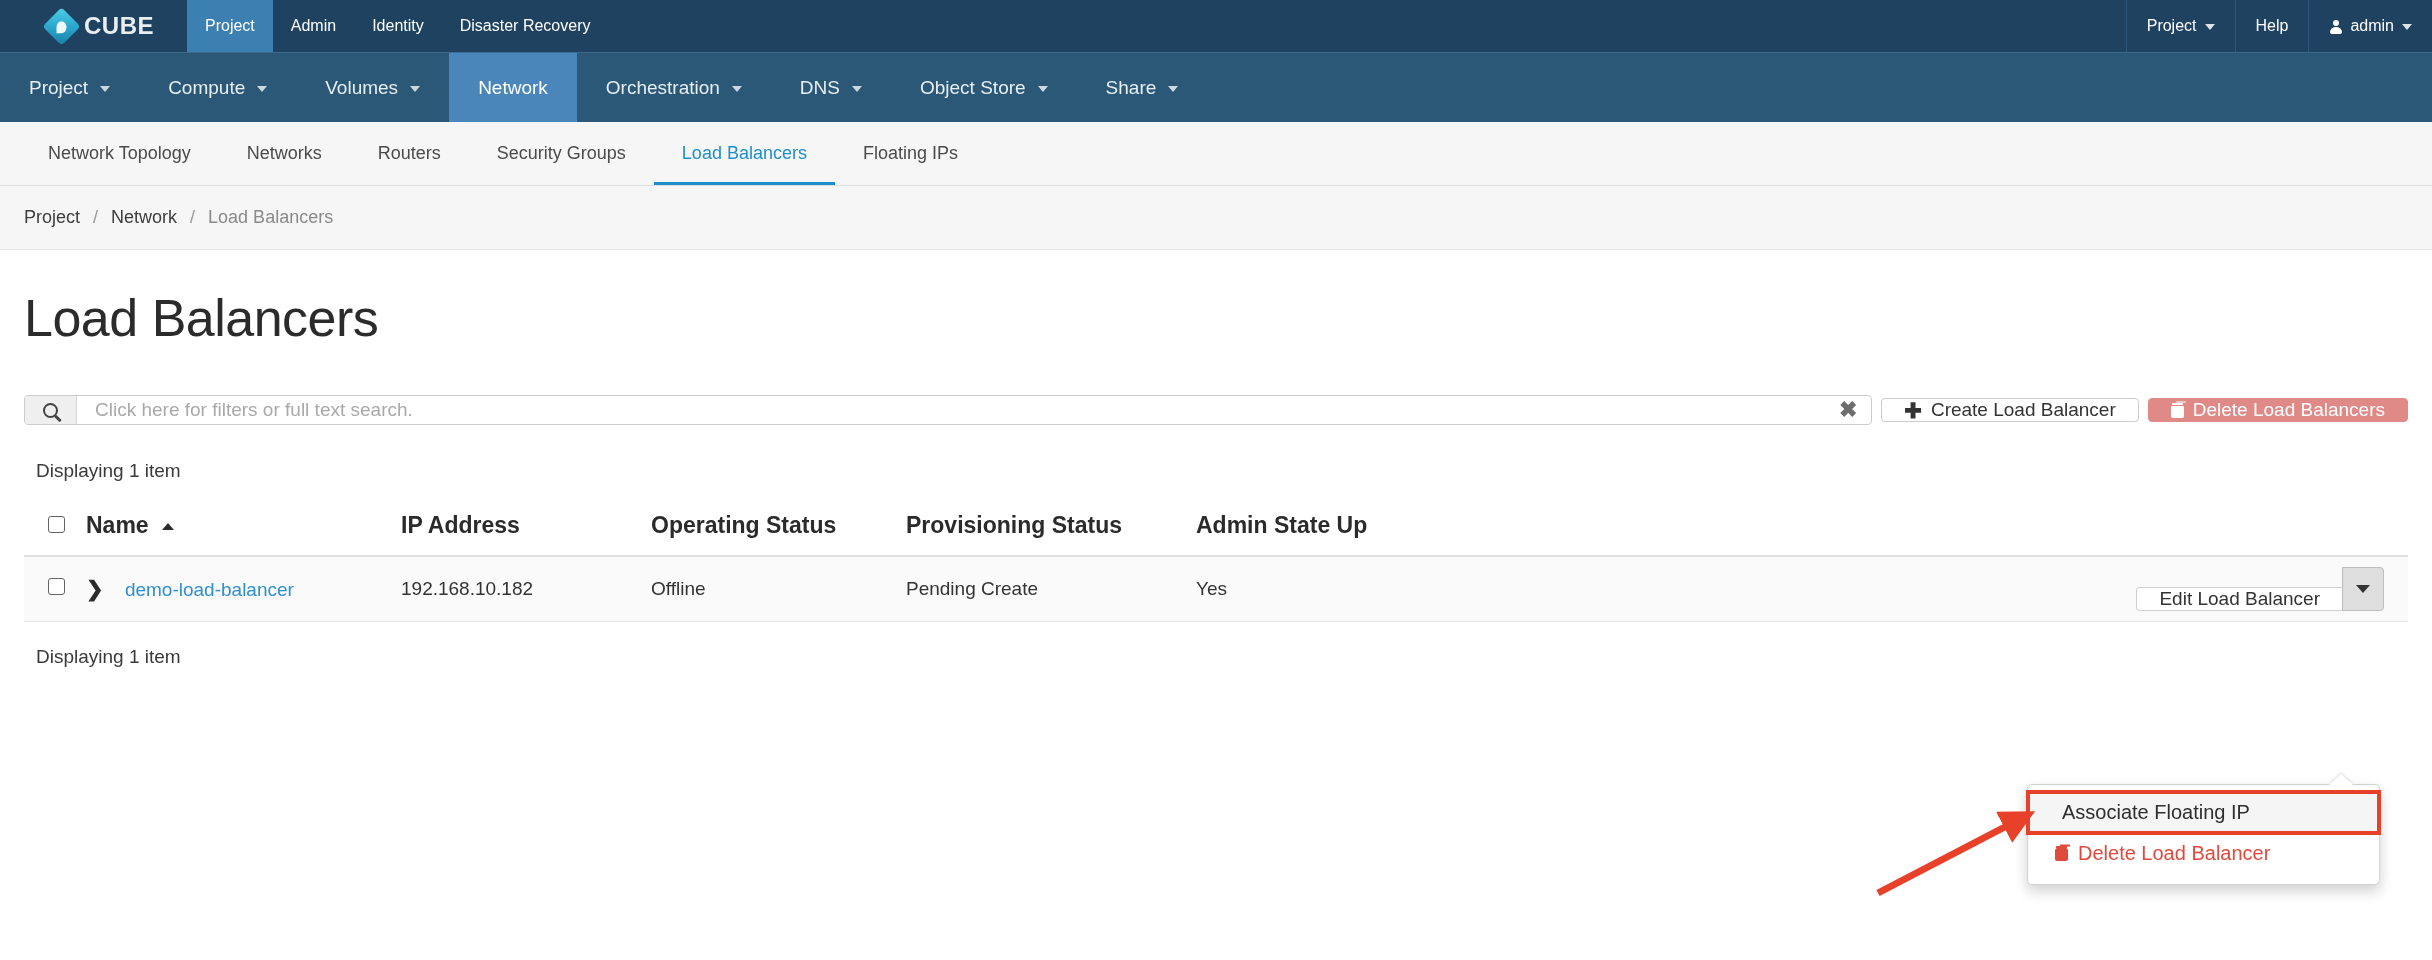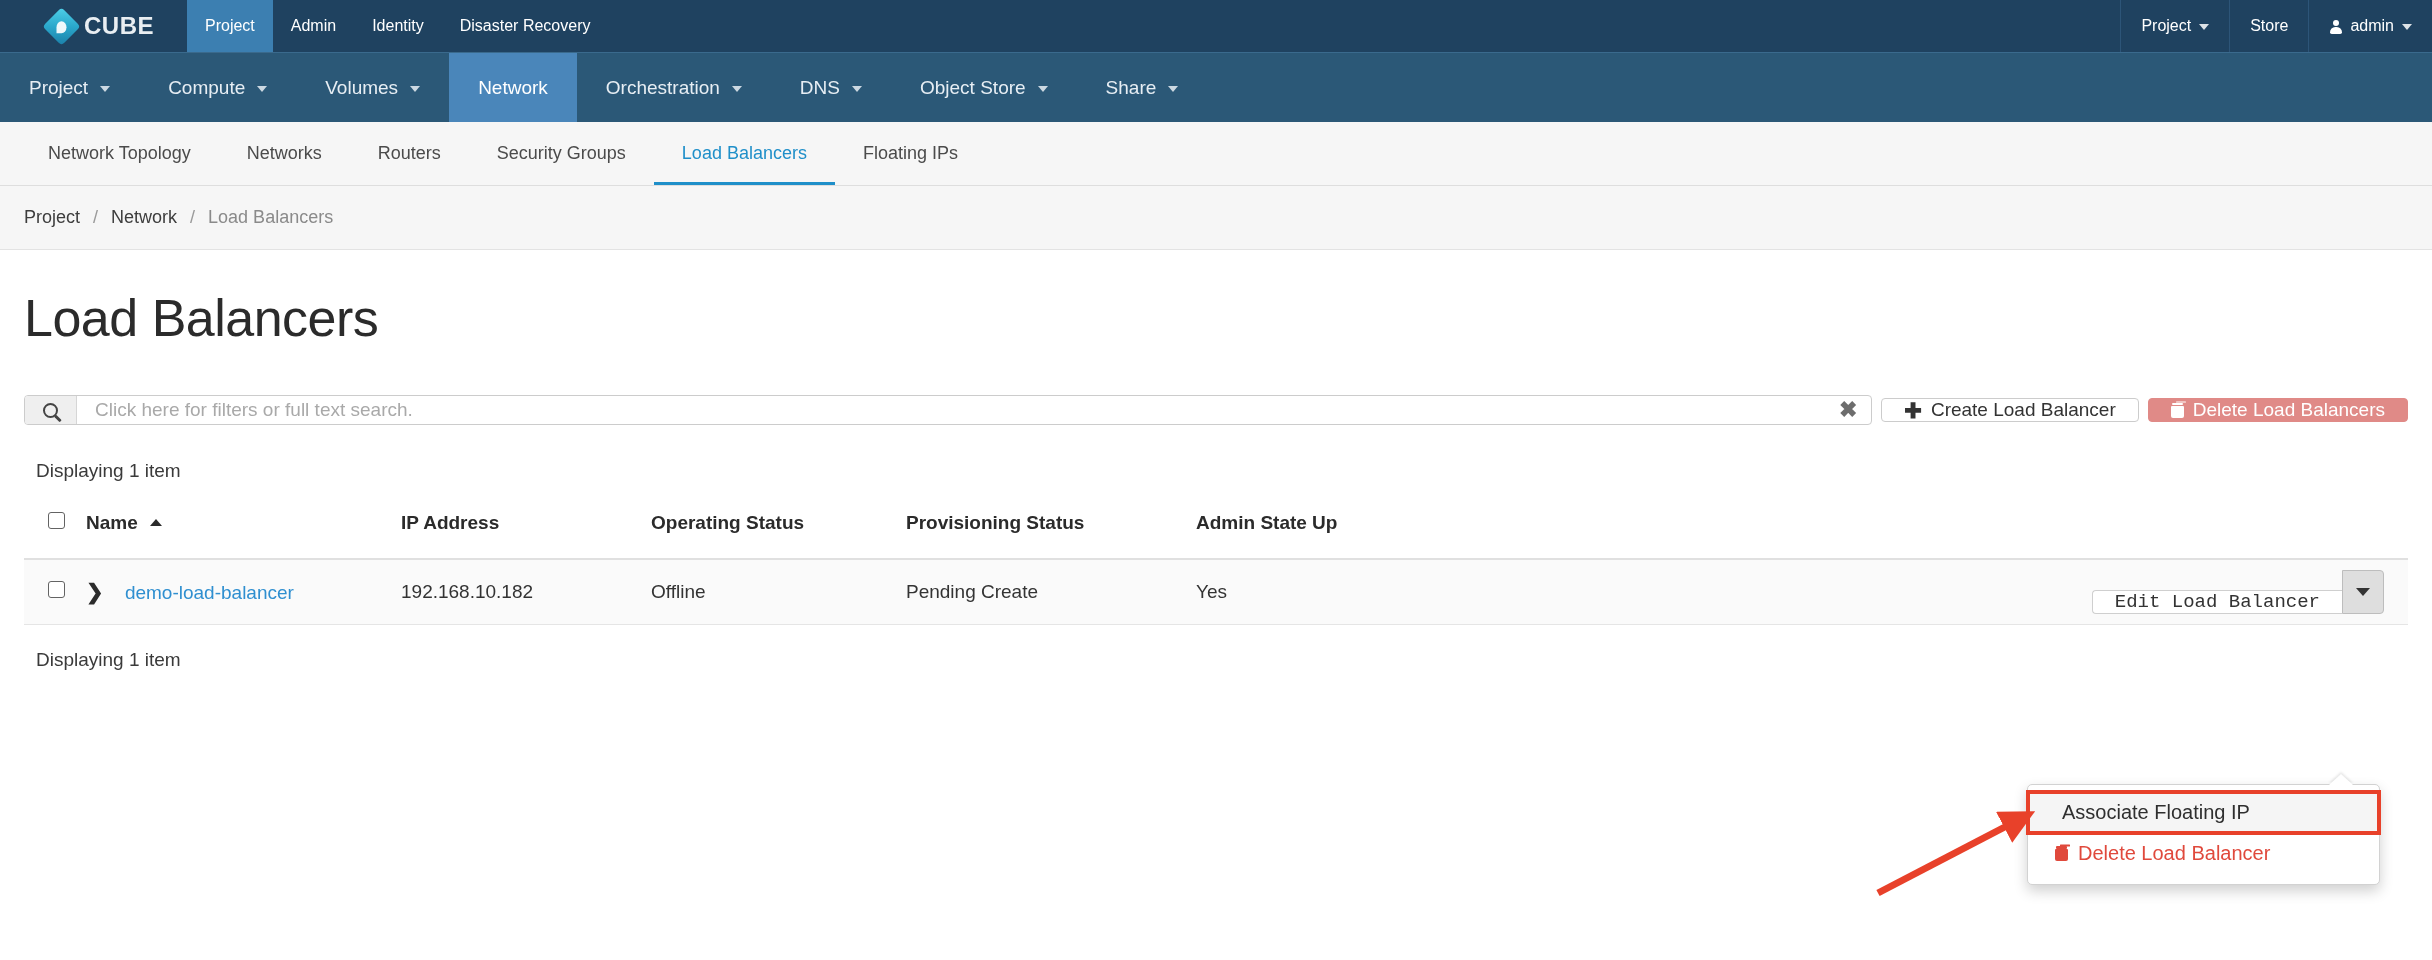--- a/index.html
+++ b/index.html
@@ -262,24 +262,24 @@
     color: #3a3a3a;
     padding: 24px 0 0 12px;
   }
   table.lb {
     width: 100%;
     border-collapse: collapse;
     margin-top: 16px;
   }
   table.lb th {
     text-align: left;
-    font-size: 19px;
+    font-size: 23px;
     font-weight: bold;
     color: #2b2b2b;
-    padding: 14px 0 24px 0;
+    padding: 14px 0 16px 0;
     border-bottom: 2px solid #e0e0e0;
   }
   table.lb td {
     font-size: 19px;
     color: #333333;
     padding: 10px 0;
     border-bottom: 1px solid #e5e5e5;
     background: #fafafa;
     vertical-align: middle;
   }
@@ -330,21 +330,21 @@
   .splitbtn .sb-main {
     background: #ffffff;
     border: 1px solid #cfcfcf;
     border-right: none;
     border-radius: 4px 0 0 4px;
     padding: 0 22px;
     display: flex; align-items: center;
     font-size: 19px;
     color: #333;
     cursor: pointer;
-    font-family: Liberation Mono, monospace;
+    font-family: Liberation Sans, sans-serif;
     margin-top: 20px;
   }
   .splitbtn .sb-toggle {
     background: #dedede;
     border: 1px solid #bdbdbd;
     border-radius: 0 4px 4px 0;
     width: 42px;
     display: flex; align-items: center; justify-content: center;
     cursor: pointer;
   }
@@ -427,21 +427,21 @@
     <a href="#">Admin</a>
     <a href="#">Identity</a>
     <a href="#">Disaster Recovery</a>
   </nav>
   <div class="top-right">
     <div class="tr-item">
       <span>Project</span>
       <span class="caret-dn"></span>
     </div>
     <div class="tr-item">
-      <span>Store</span>
+      <span>Help</span>
     </div>
     <div class="tr-item">
       <span class="person-glyph"></span>
       <span>admin</span>
       <span class="caret-dn"></span>
     </div>
   </div>
 </div>
 
 <div class="nav2">

